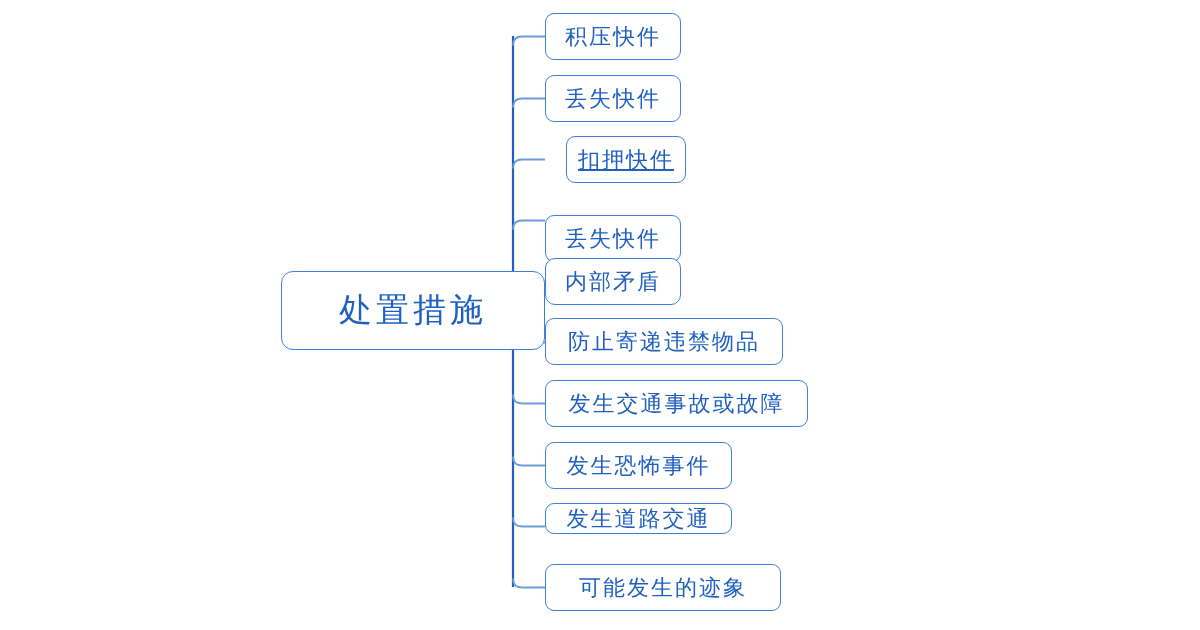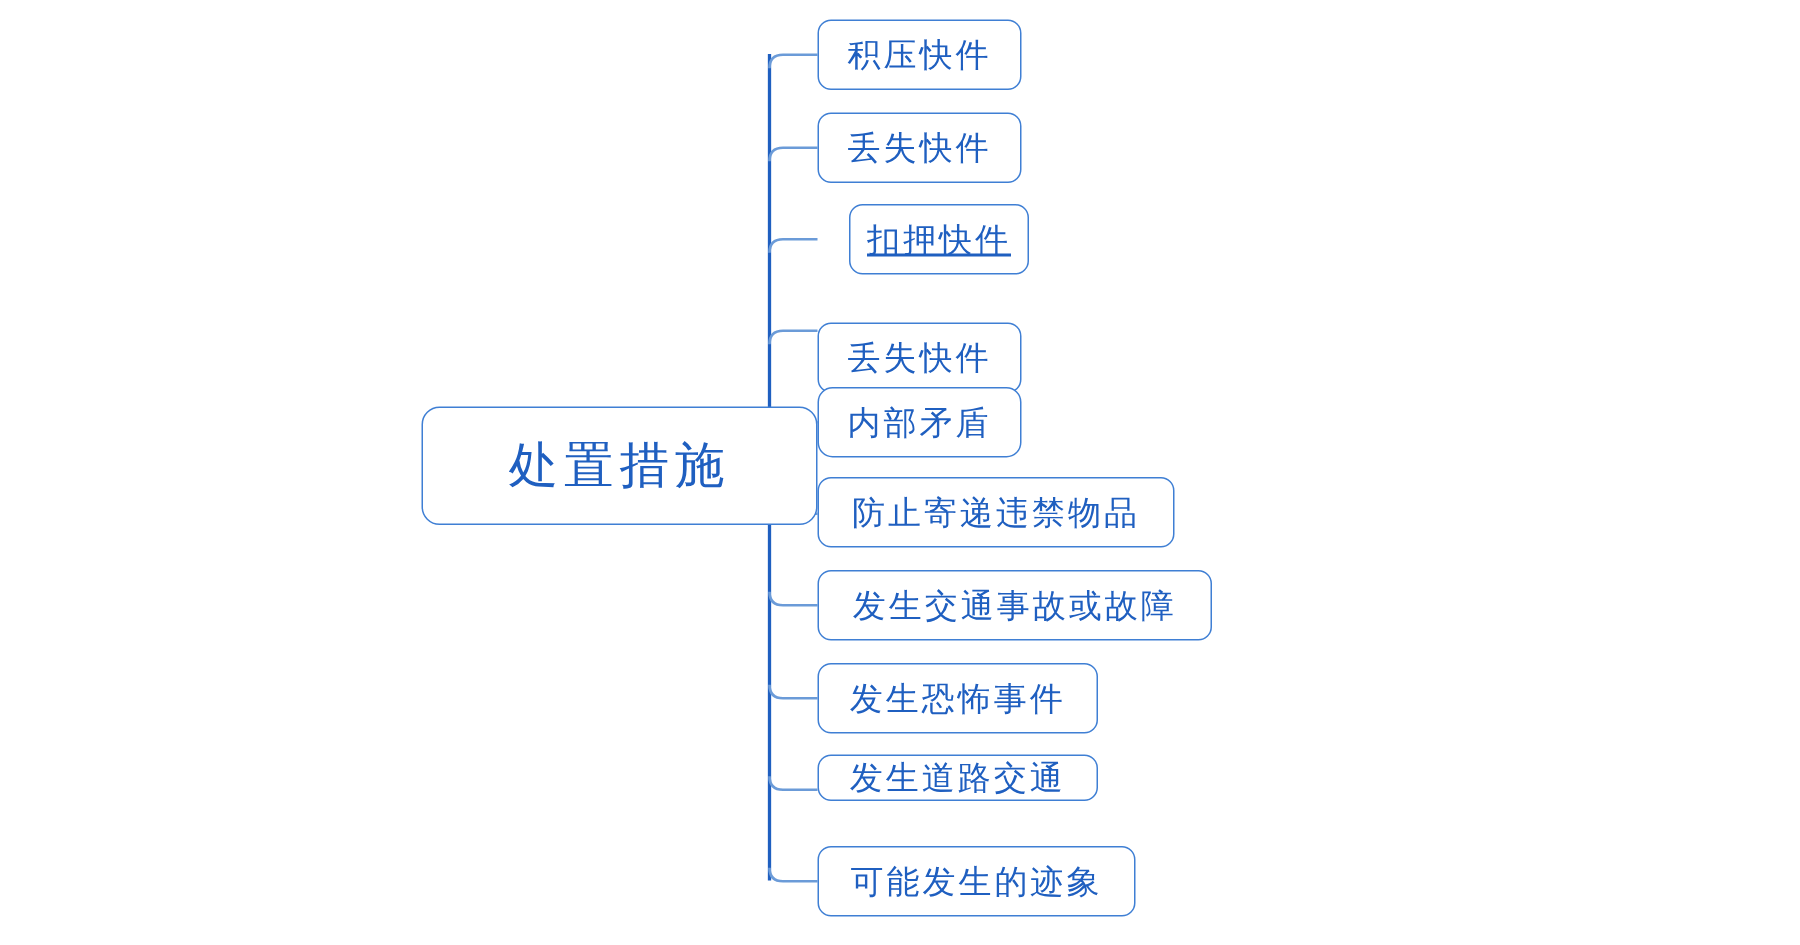--- a/index.html
+++ b/index.html
@@ -99,18 +99,18 @@
       </div>
       <div class="node child" style="left: 545px; top: 380px; width: 263px; height: 47px;">
         <span>发生交通事故或故障</span>
       </div>
       <div class="node child" style="left: 545px; top: 442px; width: 187px; height: 47px;">
         <span>发生恐怖事件</span>
       </div>
       <div class="node child" style="left: 545px; top: 503px; width: 187px; height: 31px;">
         <span>发生道路交通</span>
       </div>
-      <div class="node child" style="left: 545px; top: 564px; width: 212px; height: 47px;">
+      <div class="node child" style="left: 545px; top: 564px; width: 236px; height: 47px;">
         <span>可能发生的迹象</span>
       </div>
     </div>
 
 </div>
 
 </body></html>

